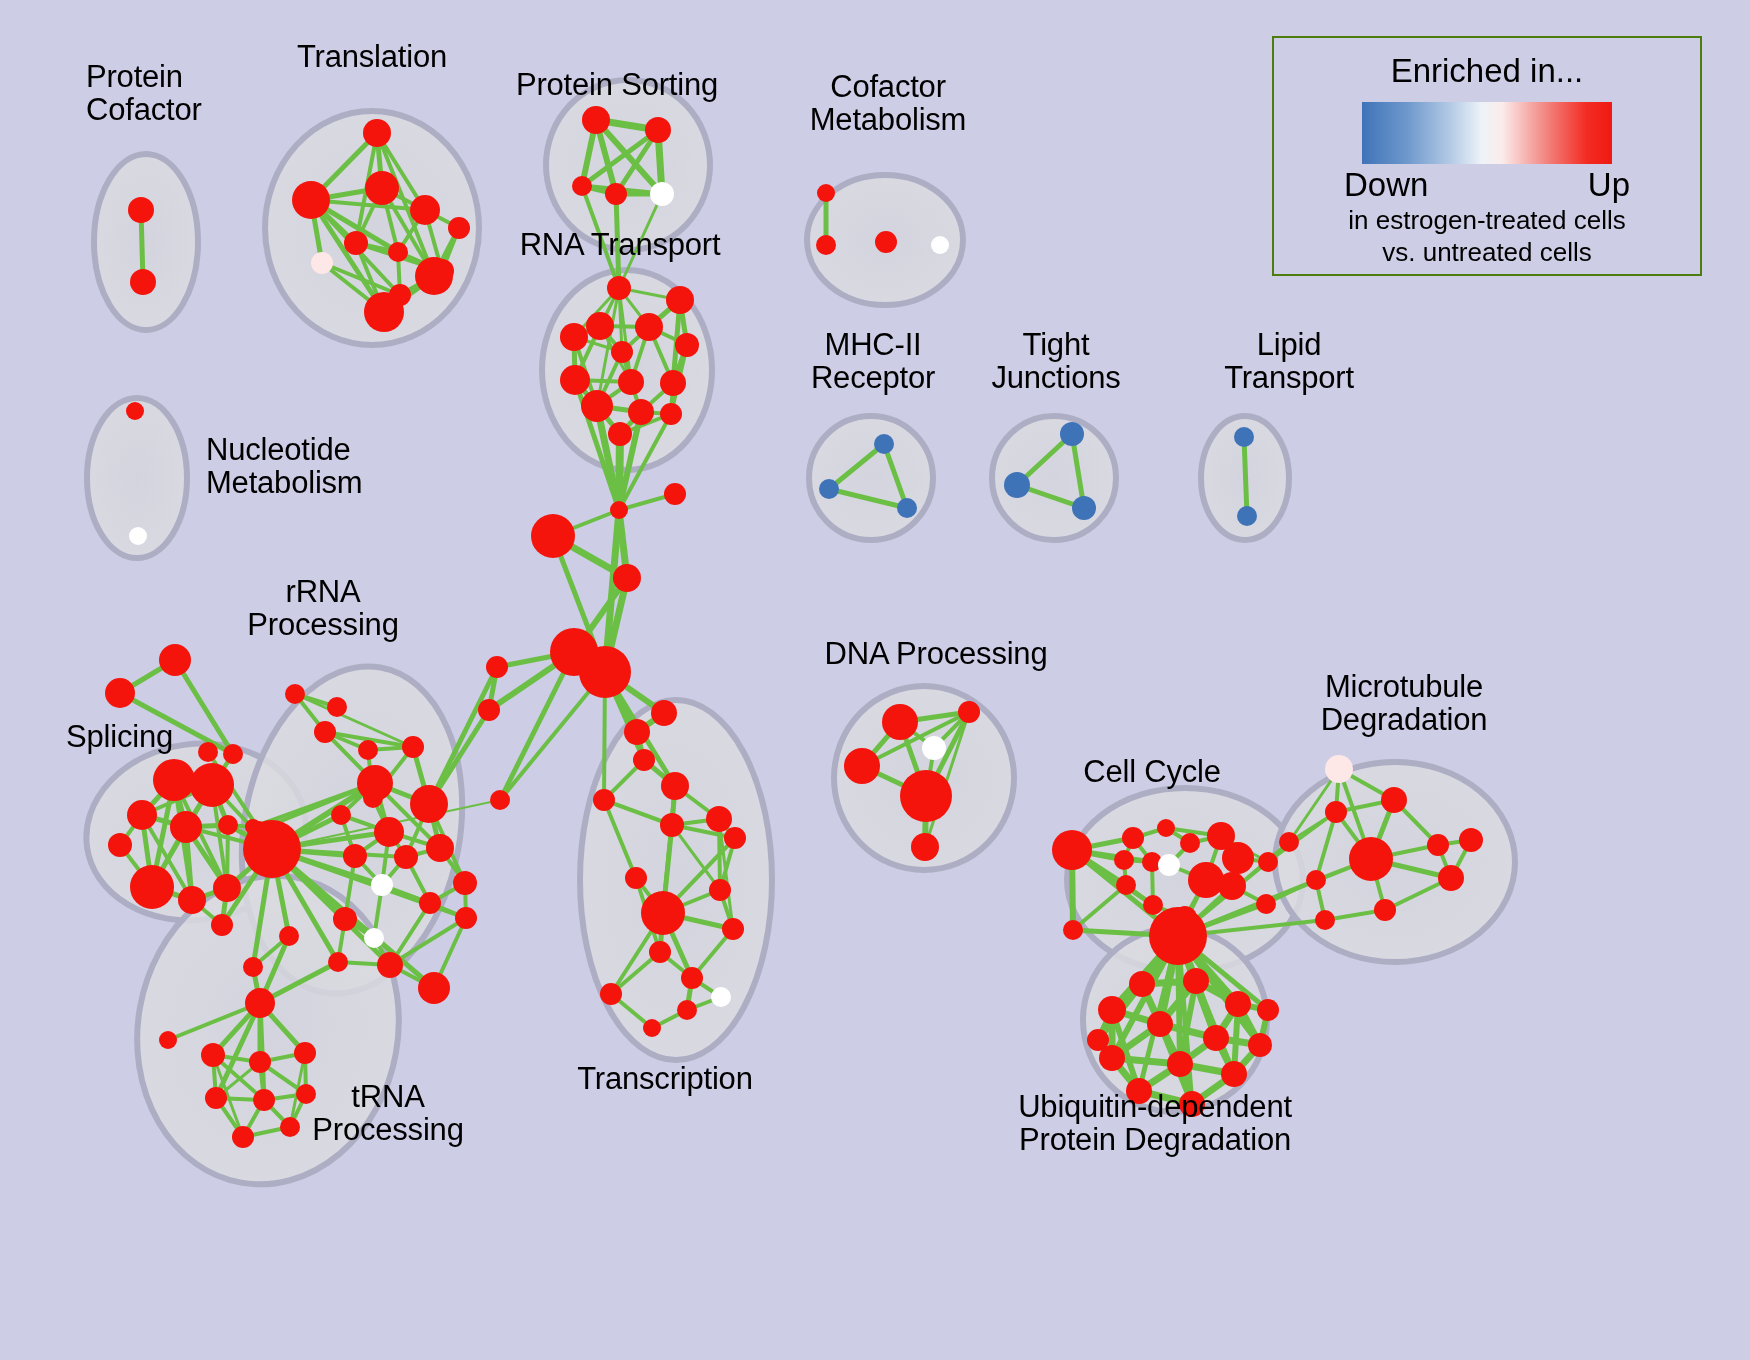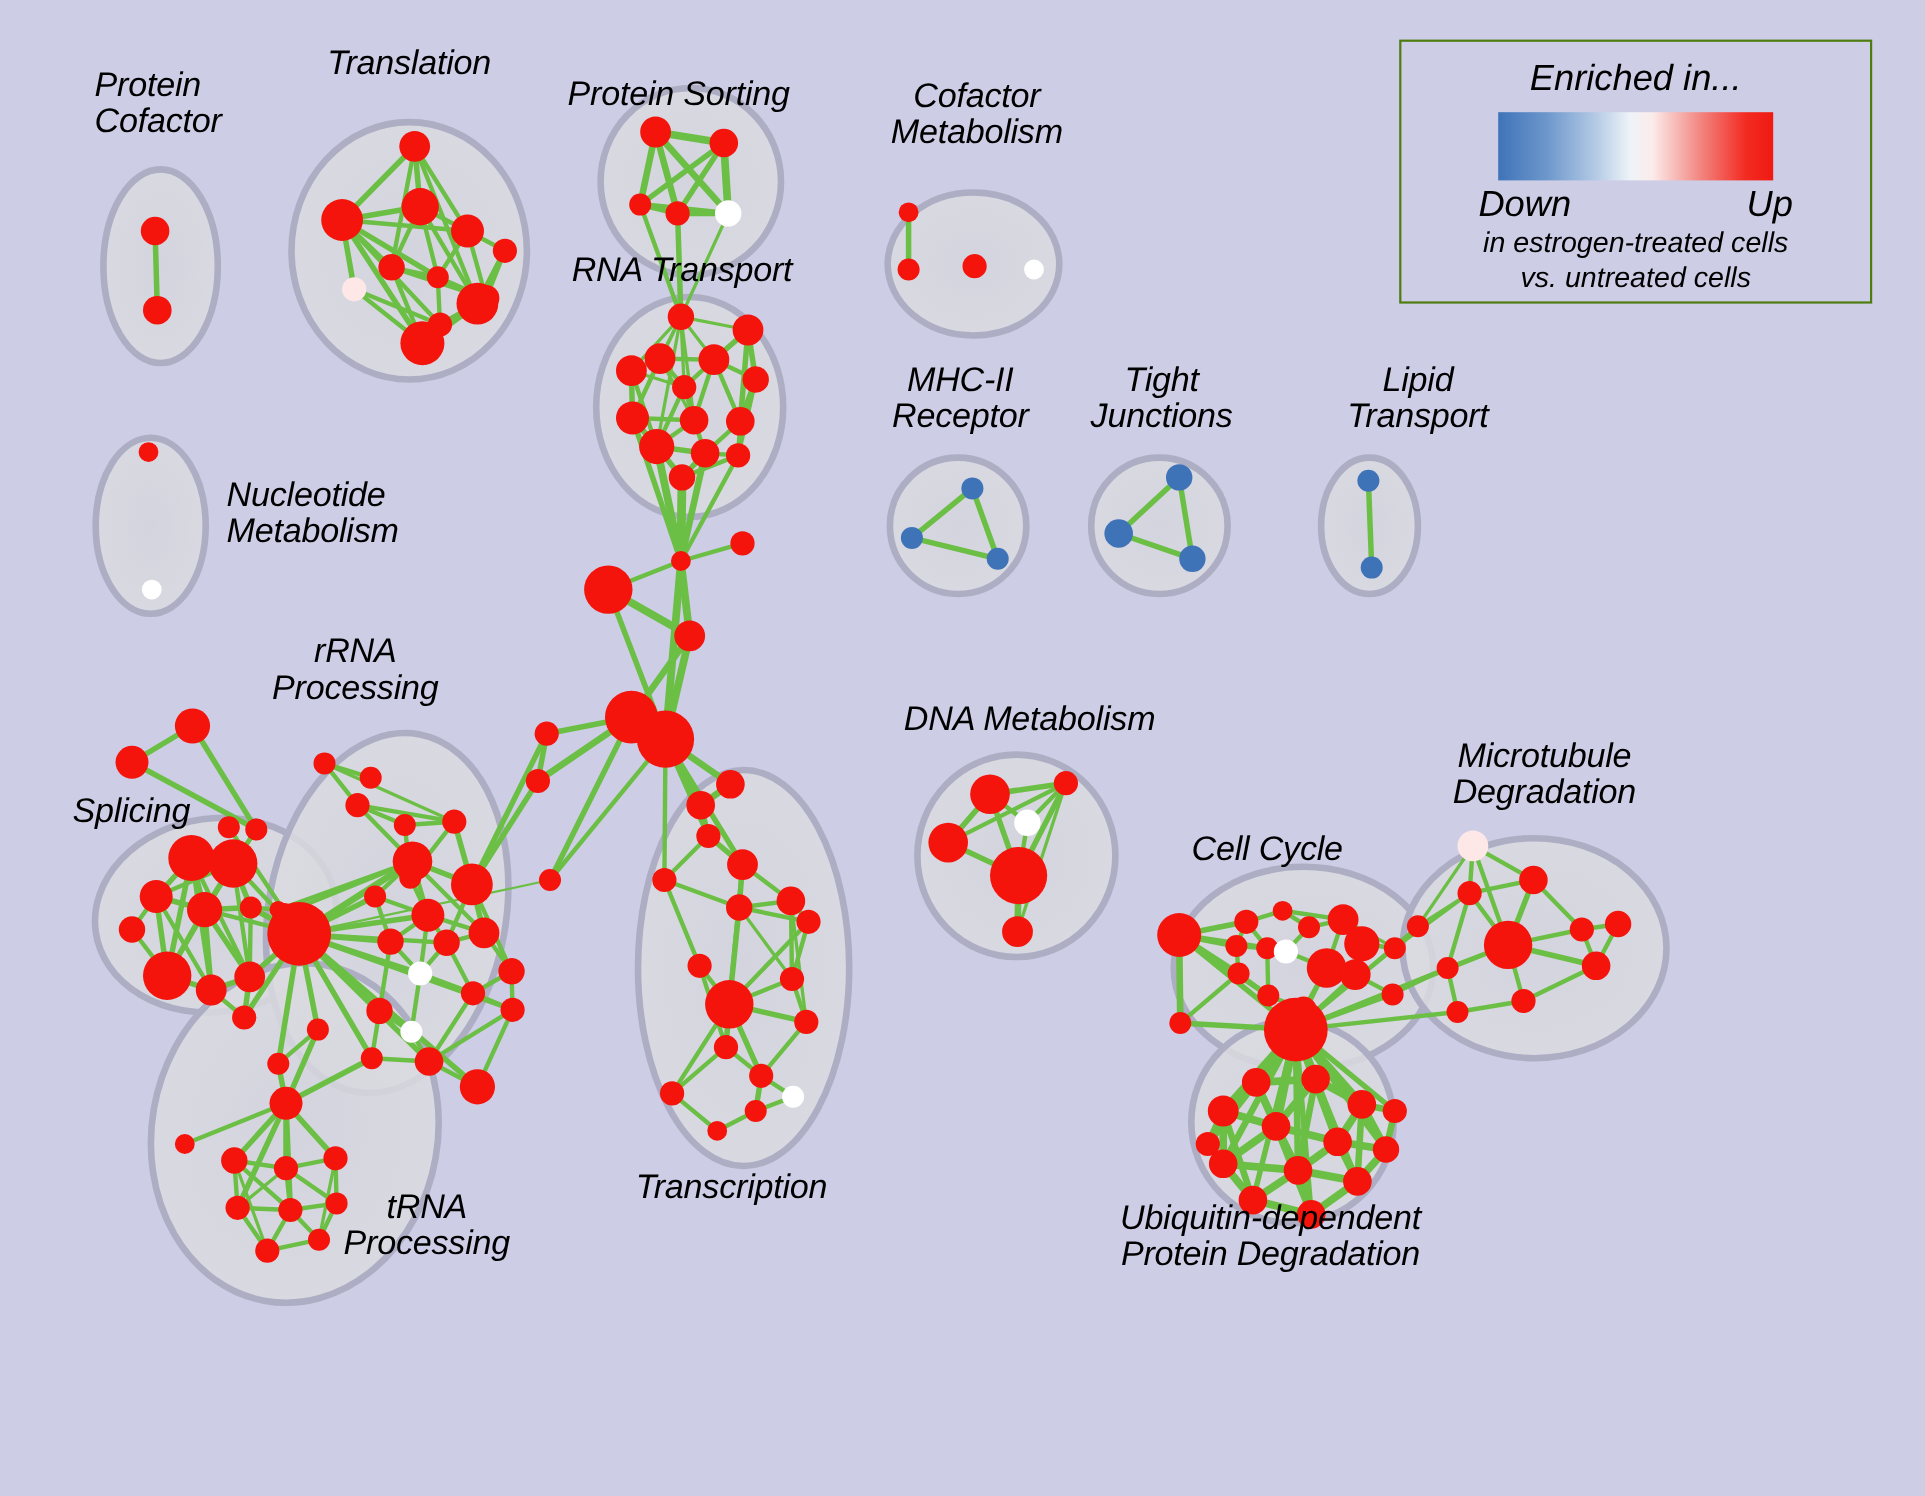--- a/index.html
+++ b/index.html
@@ -1,21 +1,21 @@
 <!DOCTYPE html>
 <html><head>
 <meta charset="utf-8">
 <style>
   html,body{margin:0;padding:0;}
   body{
     width:1750px;height:1360px;overflow:hidden;
     font-family:"Liberation Sans", sans-serif;
     background:#cdcde6;
   }
-  #stage{position:relative;width:1750px;height:1360px;font-style:italic;}
+  #stage{position:relative;width:1750px;height:1360px;}
   svg#net{position:absolute;left:0;top:0;width:1750px;height:1360px;display:block;}
   .cluster-label{
     position:absolute;color:#000;font-size:31px;line-height:1.08;
     font-family:"Liberation Sans", sans-serif;white-space:pre;
     letter-spacing:-0.2px;
   }
   .cl-center{text-align:center;transform:translateX(-50%);}
   .cl-left{text-align:left;}
 
   #legend{
@@ -656,21 +656,21 @@
       <div class="cluster-label cl-center" style="left: 372px; top: 40px;"><div>Translation</div></div>
       <div class="cluster-label cl-center" style="left: 617px; top: 40px; margin-top: 28px;"><div>Protein Sorting</div></div>
       <div class="cluster-label cl-center" style="left: 888px; top: 70px;"><div>Cofactor</div><div>Metabolism</div></div>
       <div class="cluster-label cl-center" style="left: 620px; top: 228px;"><div>RNA Transport</div></div>
       <div class="cluster-label cl-left" style="left: 206px; top: 433px;"><div>Nucleotide</div><div>Metabolism</div></div>
       <div class="cluster-label cl-center" style="left: 873px; top: 328px;"><div>MHC-II</div><div>Receptor</div></div>
       <div class="cluster-label cl-center" style="left: 1056px; top: 328px;"><div>Tight</div><div>Junctions</div></div>
       <div class="cluster-label cl-center" style="left: 1245px; top: 328px; margin-left: 44px;"><div>Lipid</div><div>Transport</div></div>
       <div class="cluster-label cl-center" style="left: 323px; top: 575px;"><div>rRNA</div><div>Processing</div></div>
       <div class="cluster-label cl-left" style="left: 66px; top: 720px;"><div>Splicing</div></div>
-      <div class="cluster-label cl-center" style="left: 936px; top: 637px;"><div>DNA Metabolism</div></div>
+      <div class="cluster-label cl-center" style="left: 936px; top: 637px;"><div>DNA Processing</div></div>
       <div class="cluster-label cl-center" style="left: 1404px; top: 670px;"><div>Microtubule</div><div>Degradation</div></div>
       <div class="cluster-label cl-center" style="left: 1152px; top: 755px;"><div>Cell Cycle</div></div>
       <div class="cluster-label cl-center" style="left: 665px; top: 1062px;"><div>Transcription</div></div>
       <div class="cluster-label cl-center" style="left: 388px; top: 1080px;"><div>tRNA</div><div>Processing</div></div>
       <div class="cluster-label cl-center" style="left: 1155px; top: 1090px;"><div>Ubiquitin-dependent</div><div>Protein Degradation</div></div>
     </div>
 
   <div id="legend">
     <div class="lg-title">Enriched in...</div>
     <div class="lg-bar"></div>

